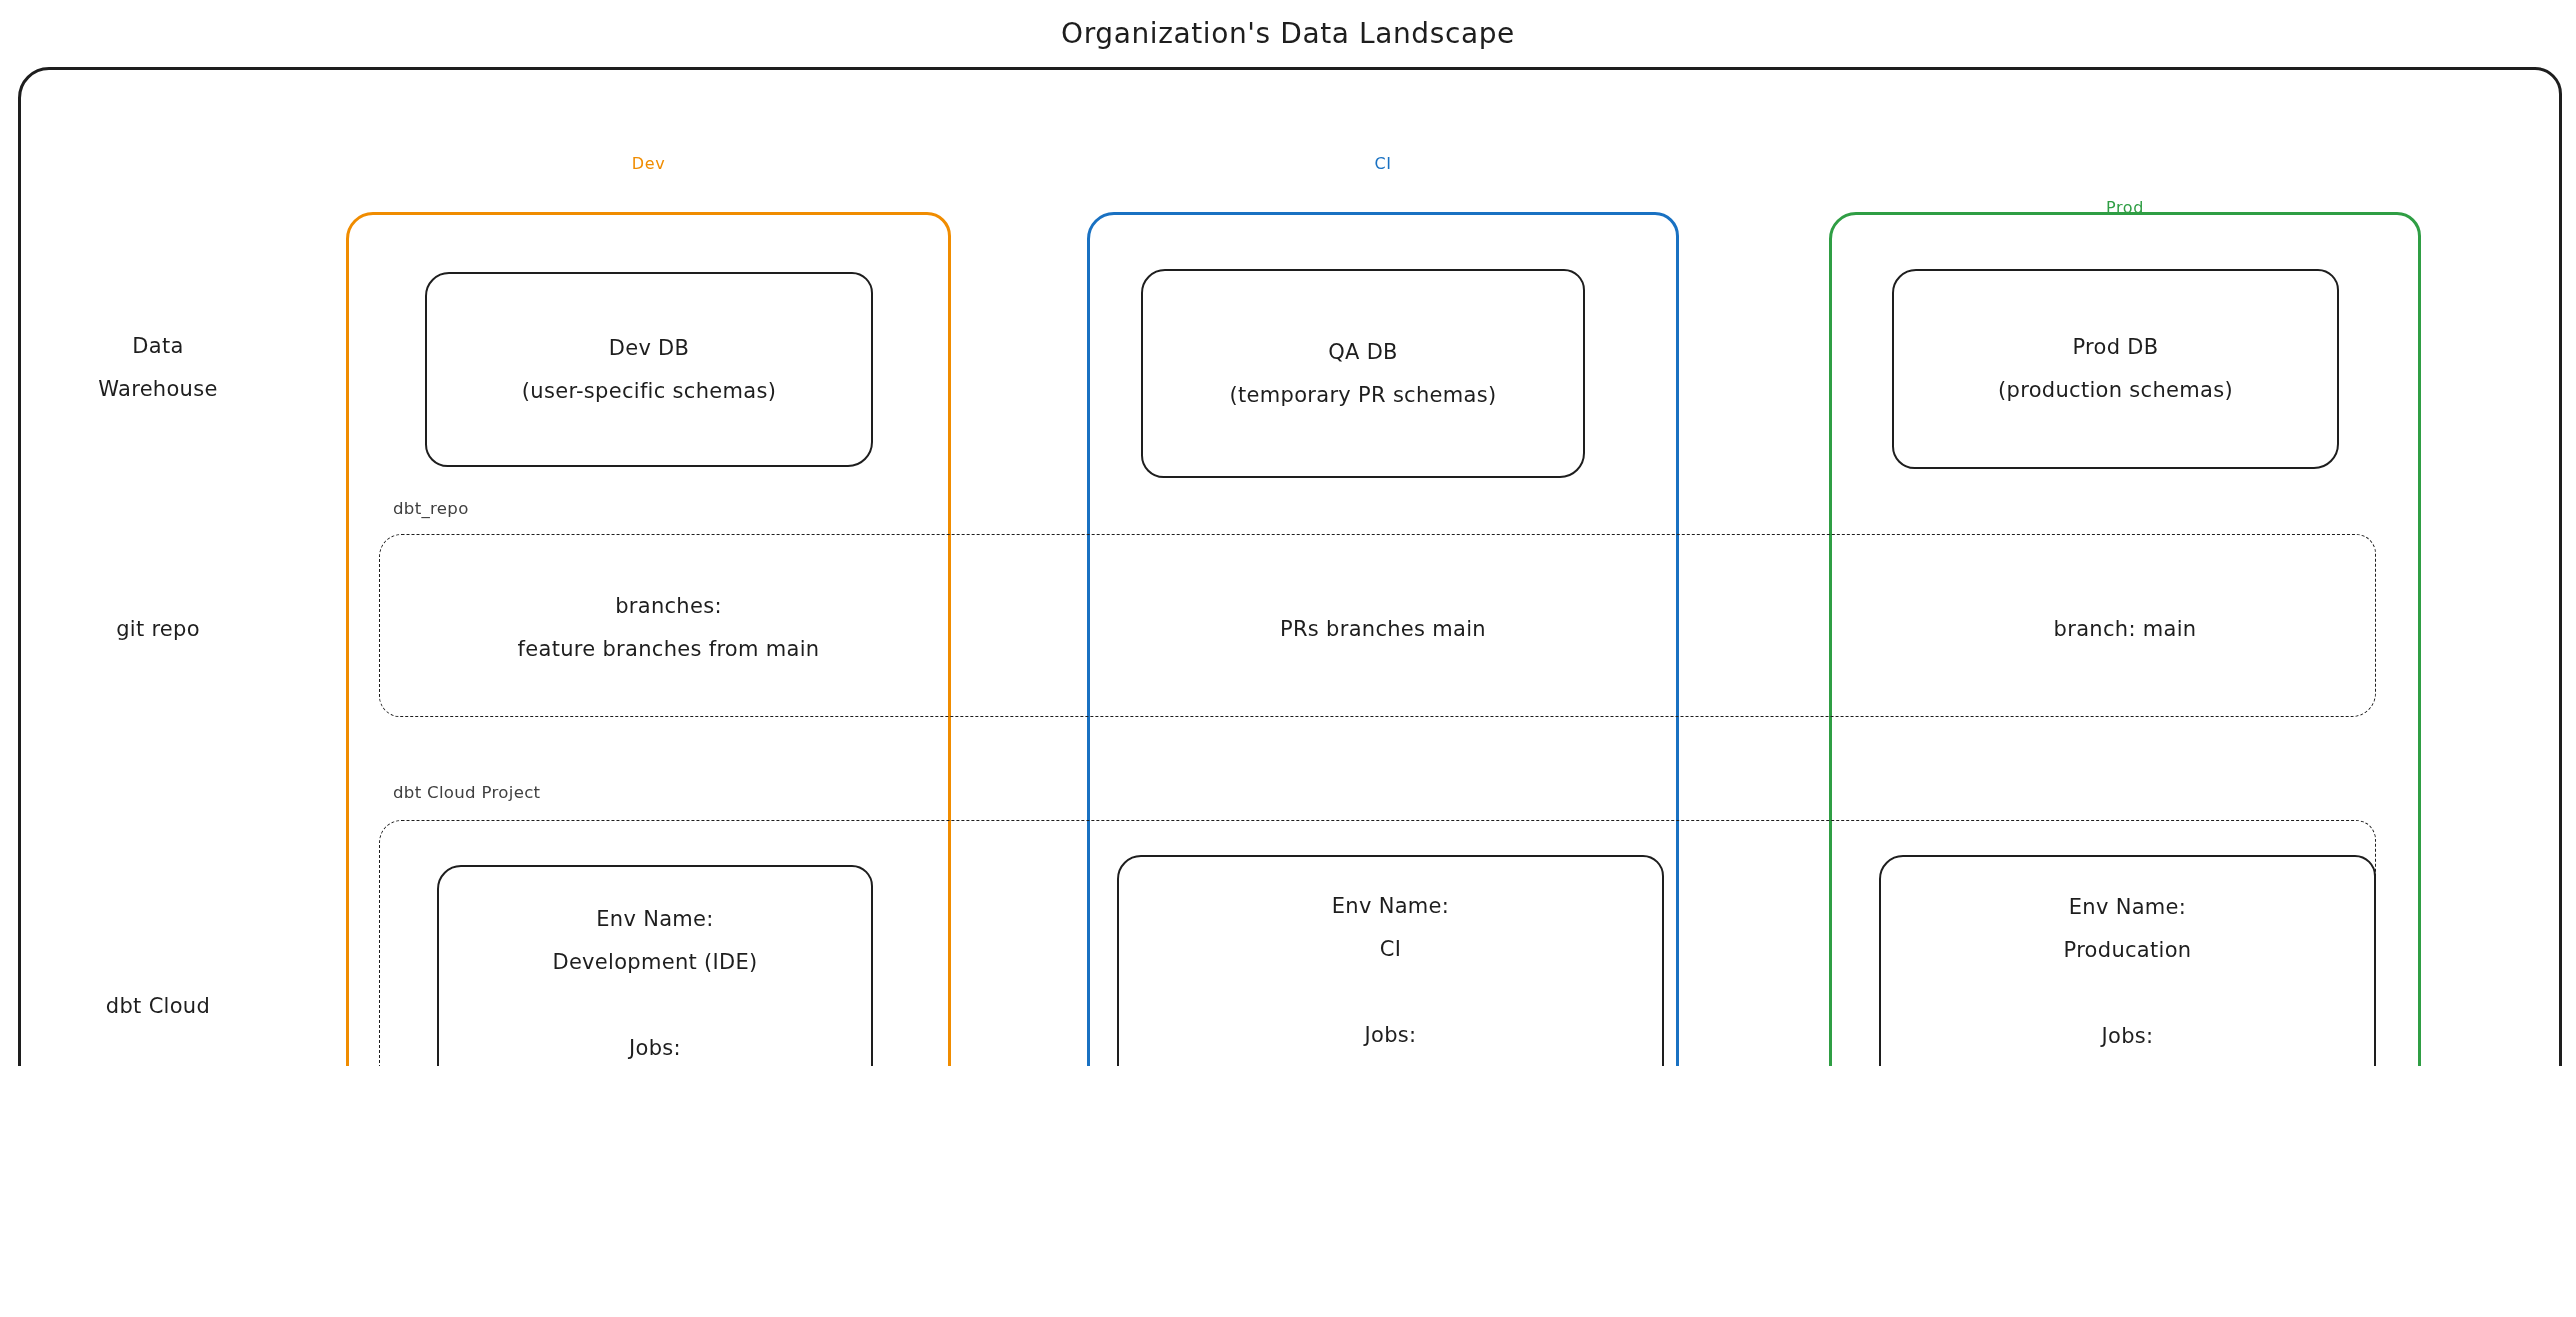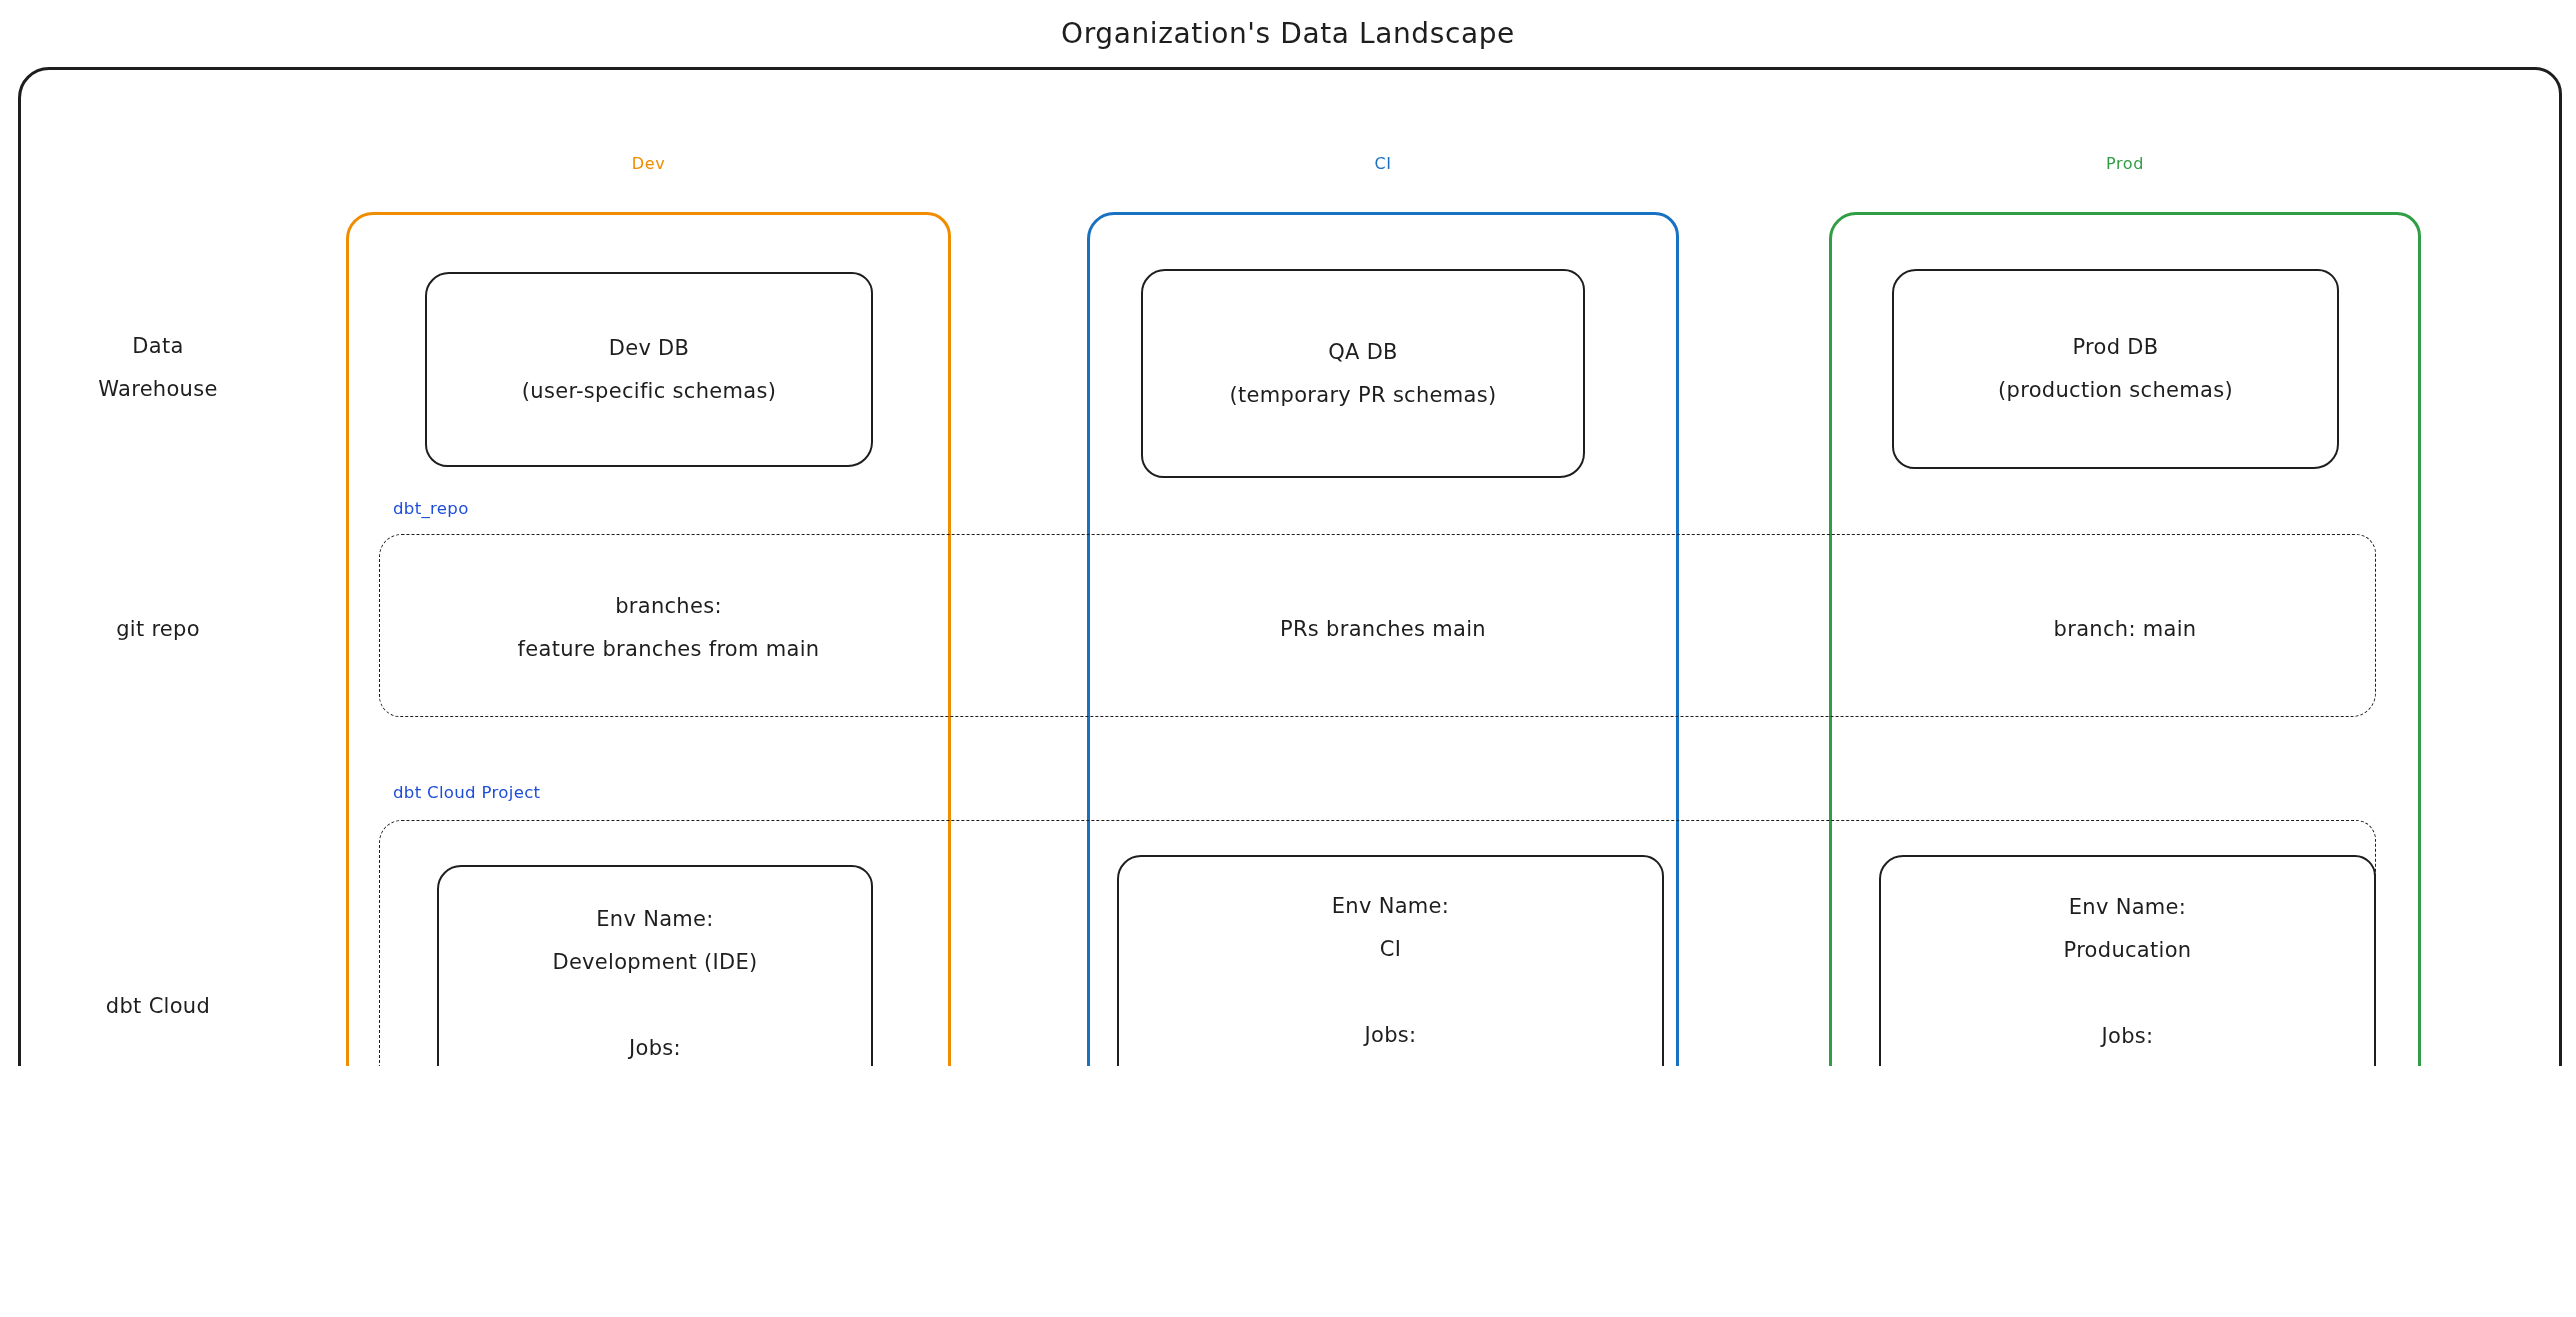--- a/index.html
+++ b/index.html
@@ -51,42 +51,42 @@
   .col-prod { left: 1829px; width: 586px;  border-color: #2f9e44; }
   .col-header {
     top: 146px; height: 36px;
     text-align: center;
     font-size: 16px;
     line-height: 36px;
     letter-spacing: 0.6px;
   }
   .hdr-dev  { left: 346px;  width: 605px; color: #f08c00; }
   .hdr-ci   { left: 1087px; width: 592px; color: #1971c2; }
-  .hdr-prod { left: 1829px; width: 592px; color: #2f9e44; }
+  .hdr-prod { left: 1829px; width: 592px; color: #2f9e44; margin-top: 44px; }
   .row-label {
     left: 28px; width: 260px;
     font-size: 21px;
   }
   .solid-box {
     border: 2.4px solid #1e1e1e;
     border-radius: 24px 21px 25px 22.5px;
     background: #ffffff00;
     display: flex;
     align-items: center;
     justify-content: center;
   }
   .dashed-box {
     border: 1.8px dashed #1e1e1e;
     border-radius: 22.5px 20px 24px 21px;
   }
   .group-label {
     font-size: 16.6px;
     line-height: 24px;
     letter-spacing: 0.3px;
-    color: #1d4ed8;
+    color: #404040;
     text-align: left;
   }
 </style>
 </head>
 <body>
 
 <div class="canvas">
 
   <div class="abs title">Organization's Data Landscape</div>
 

